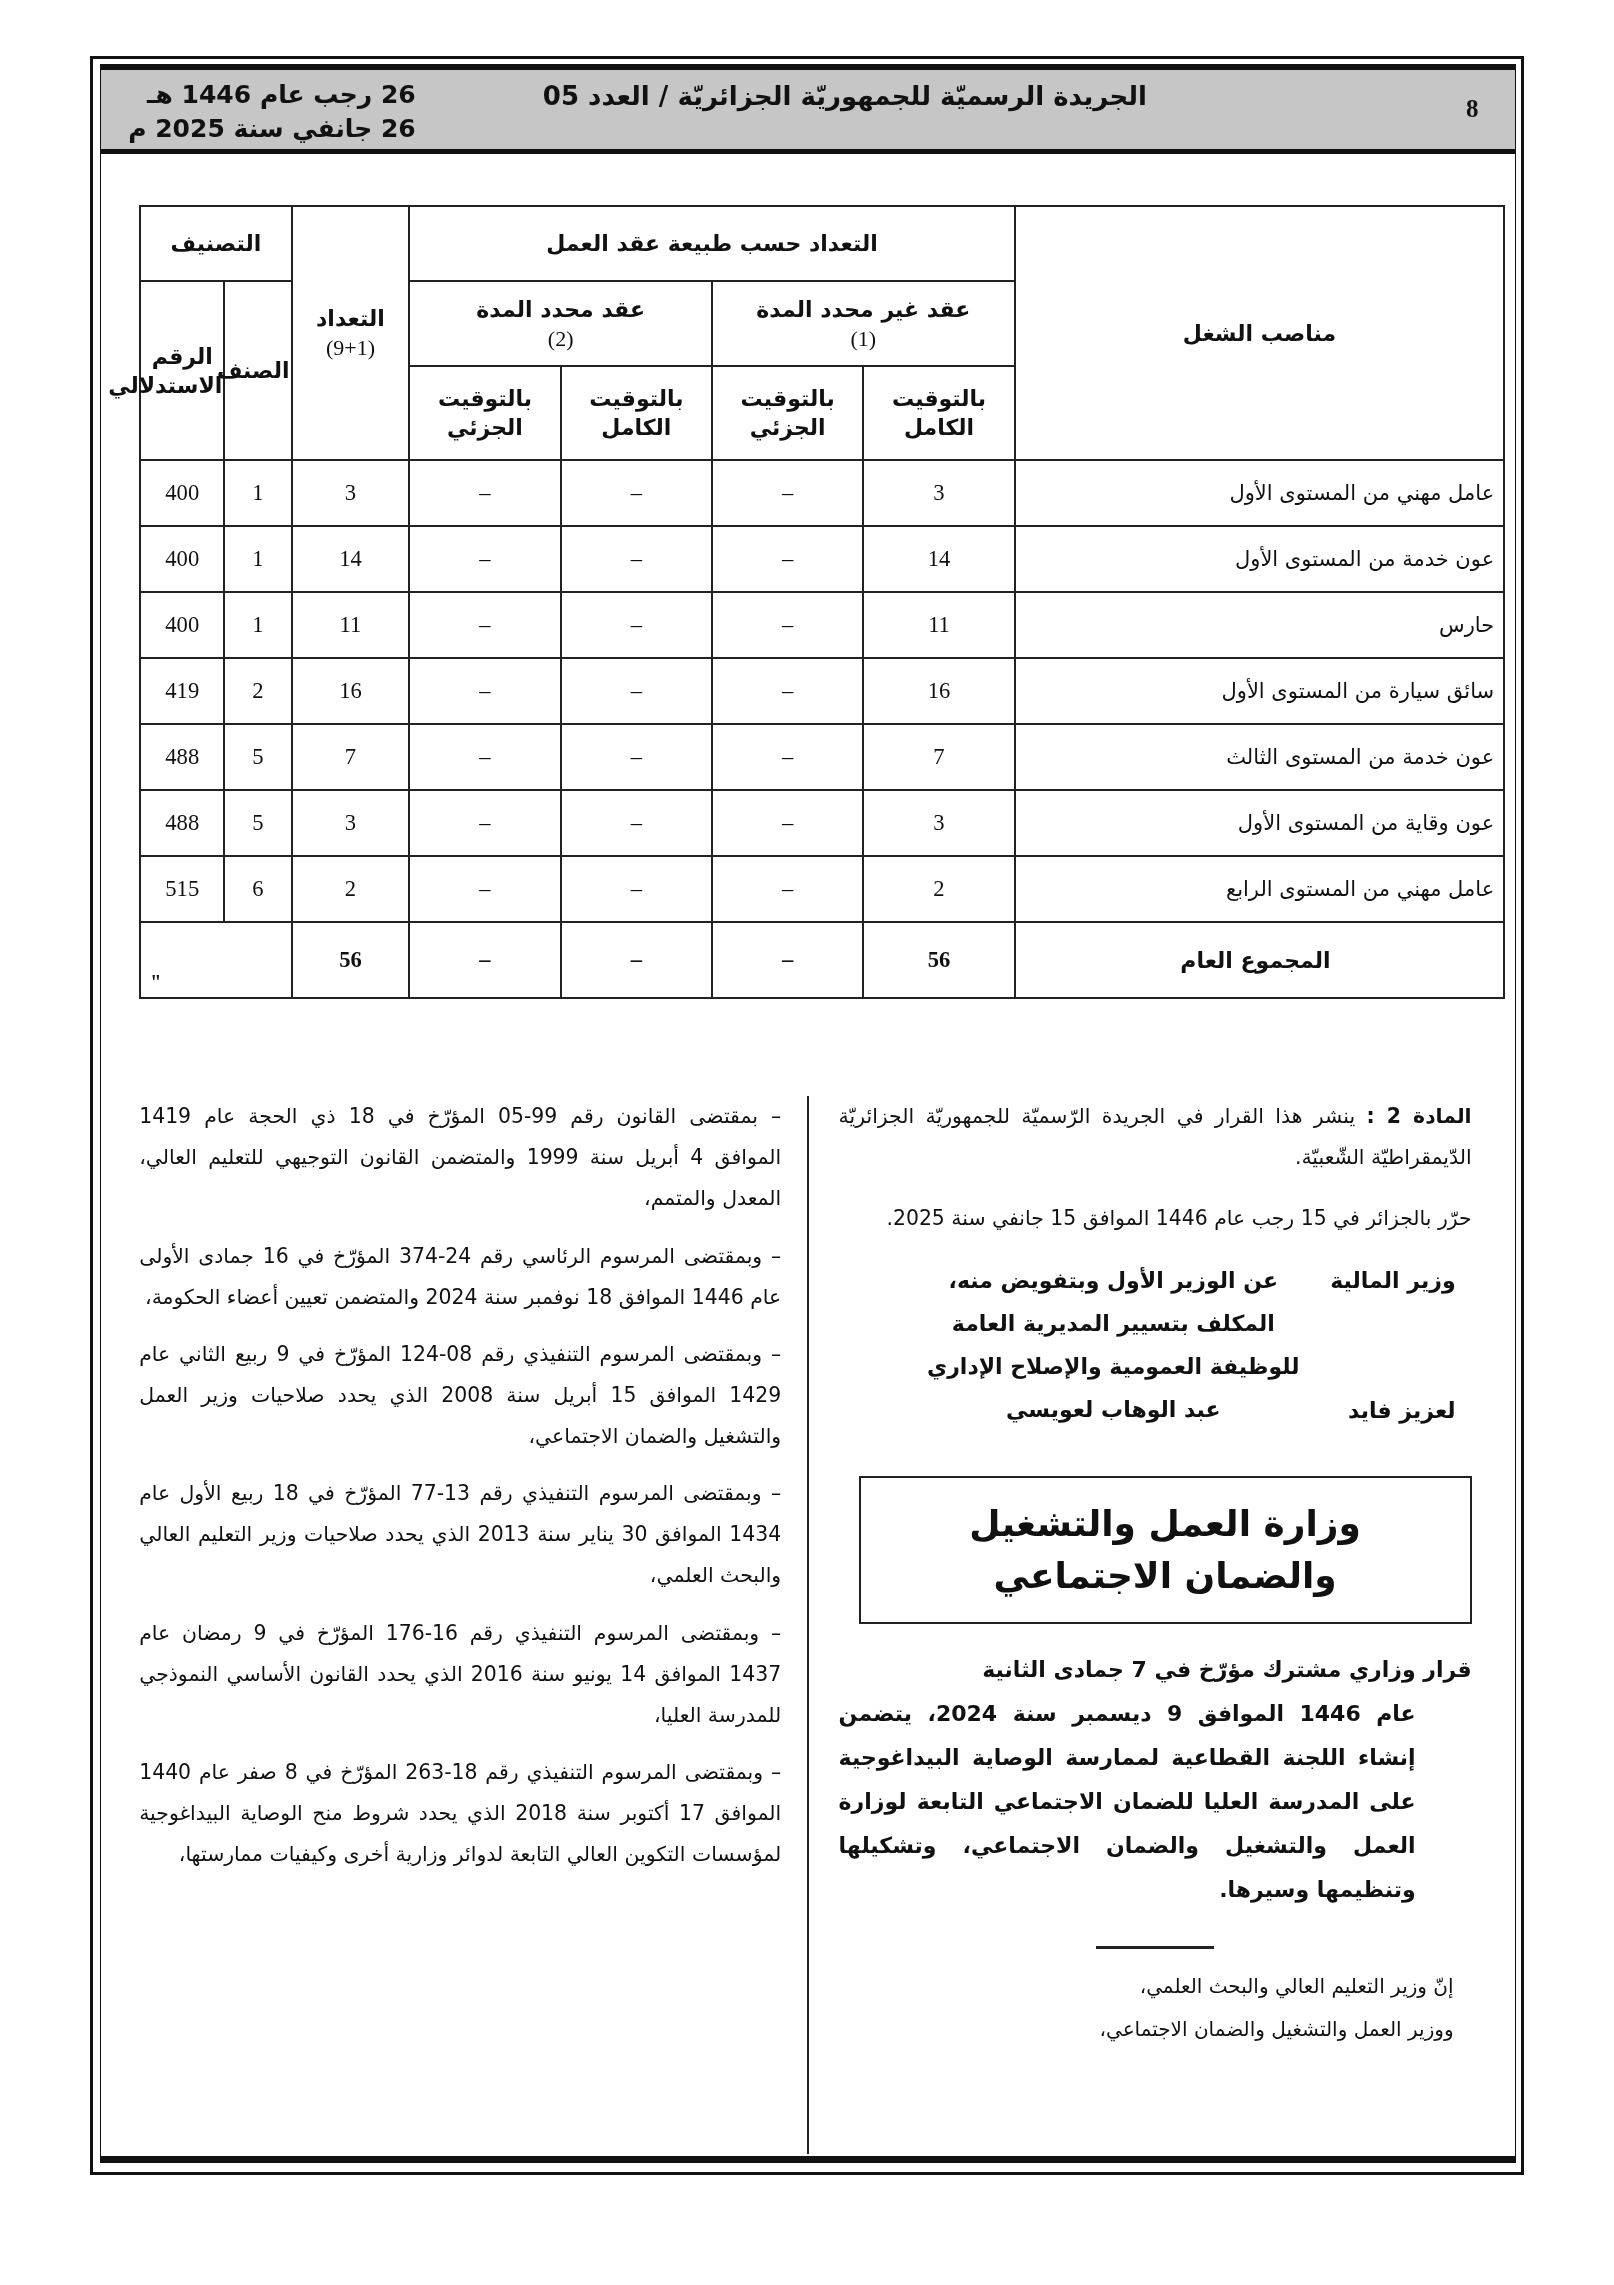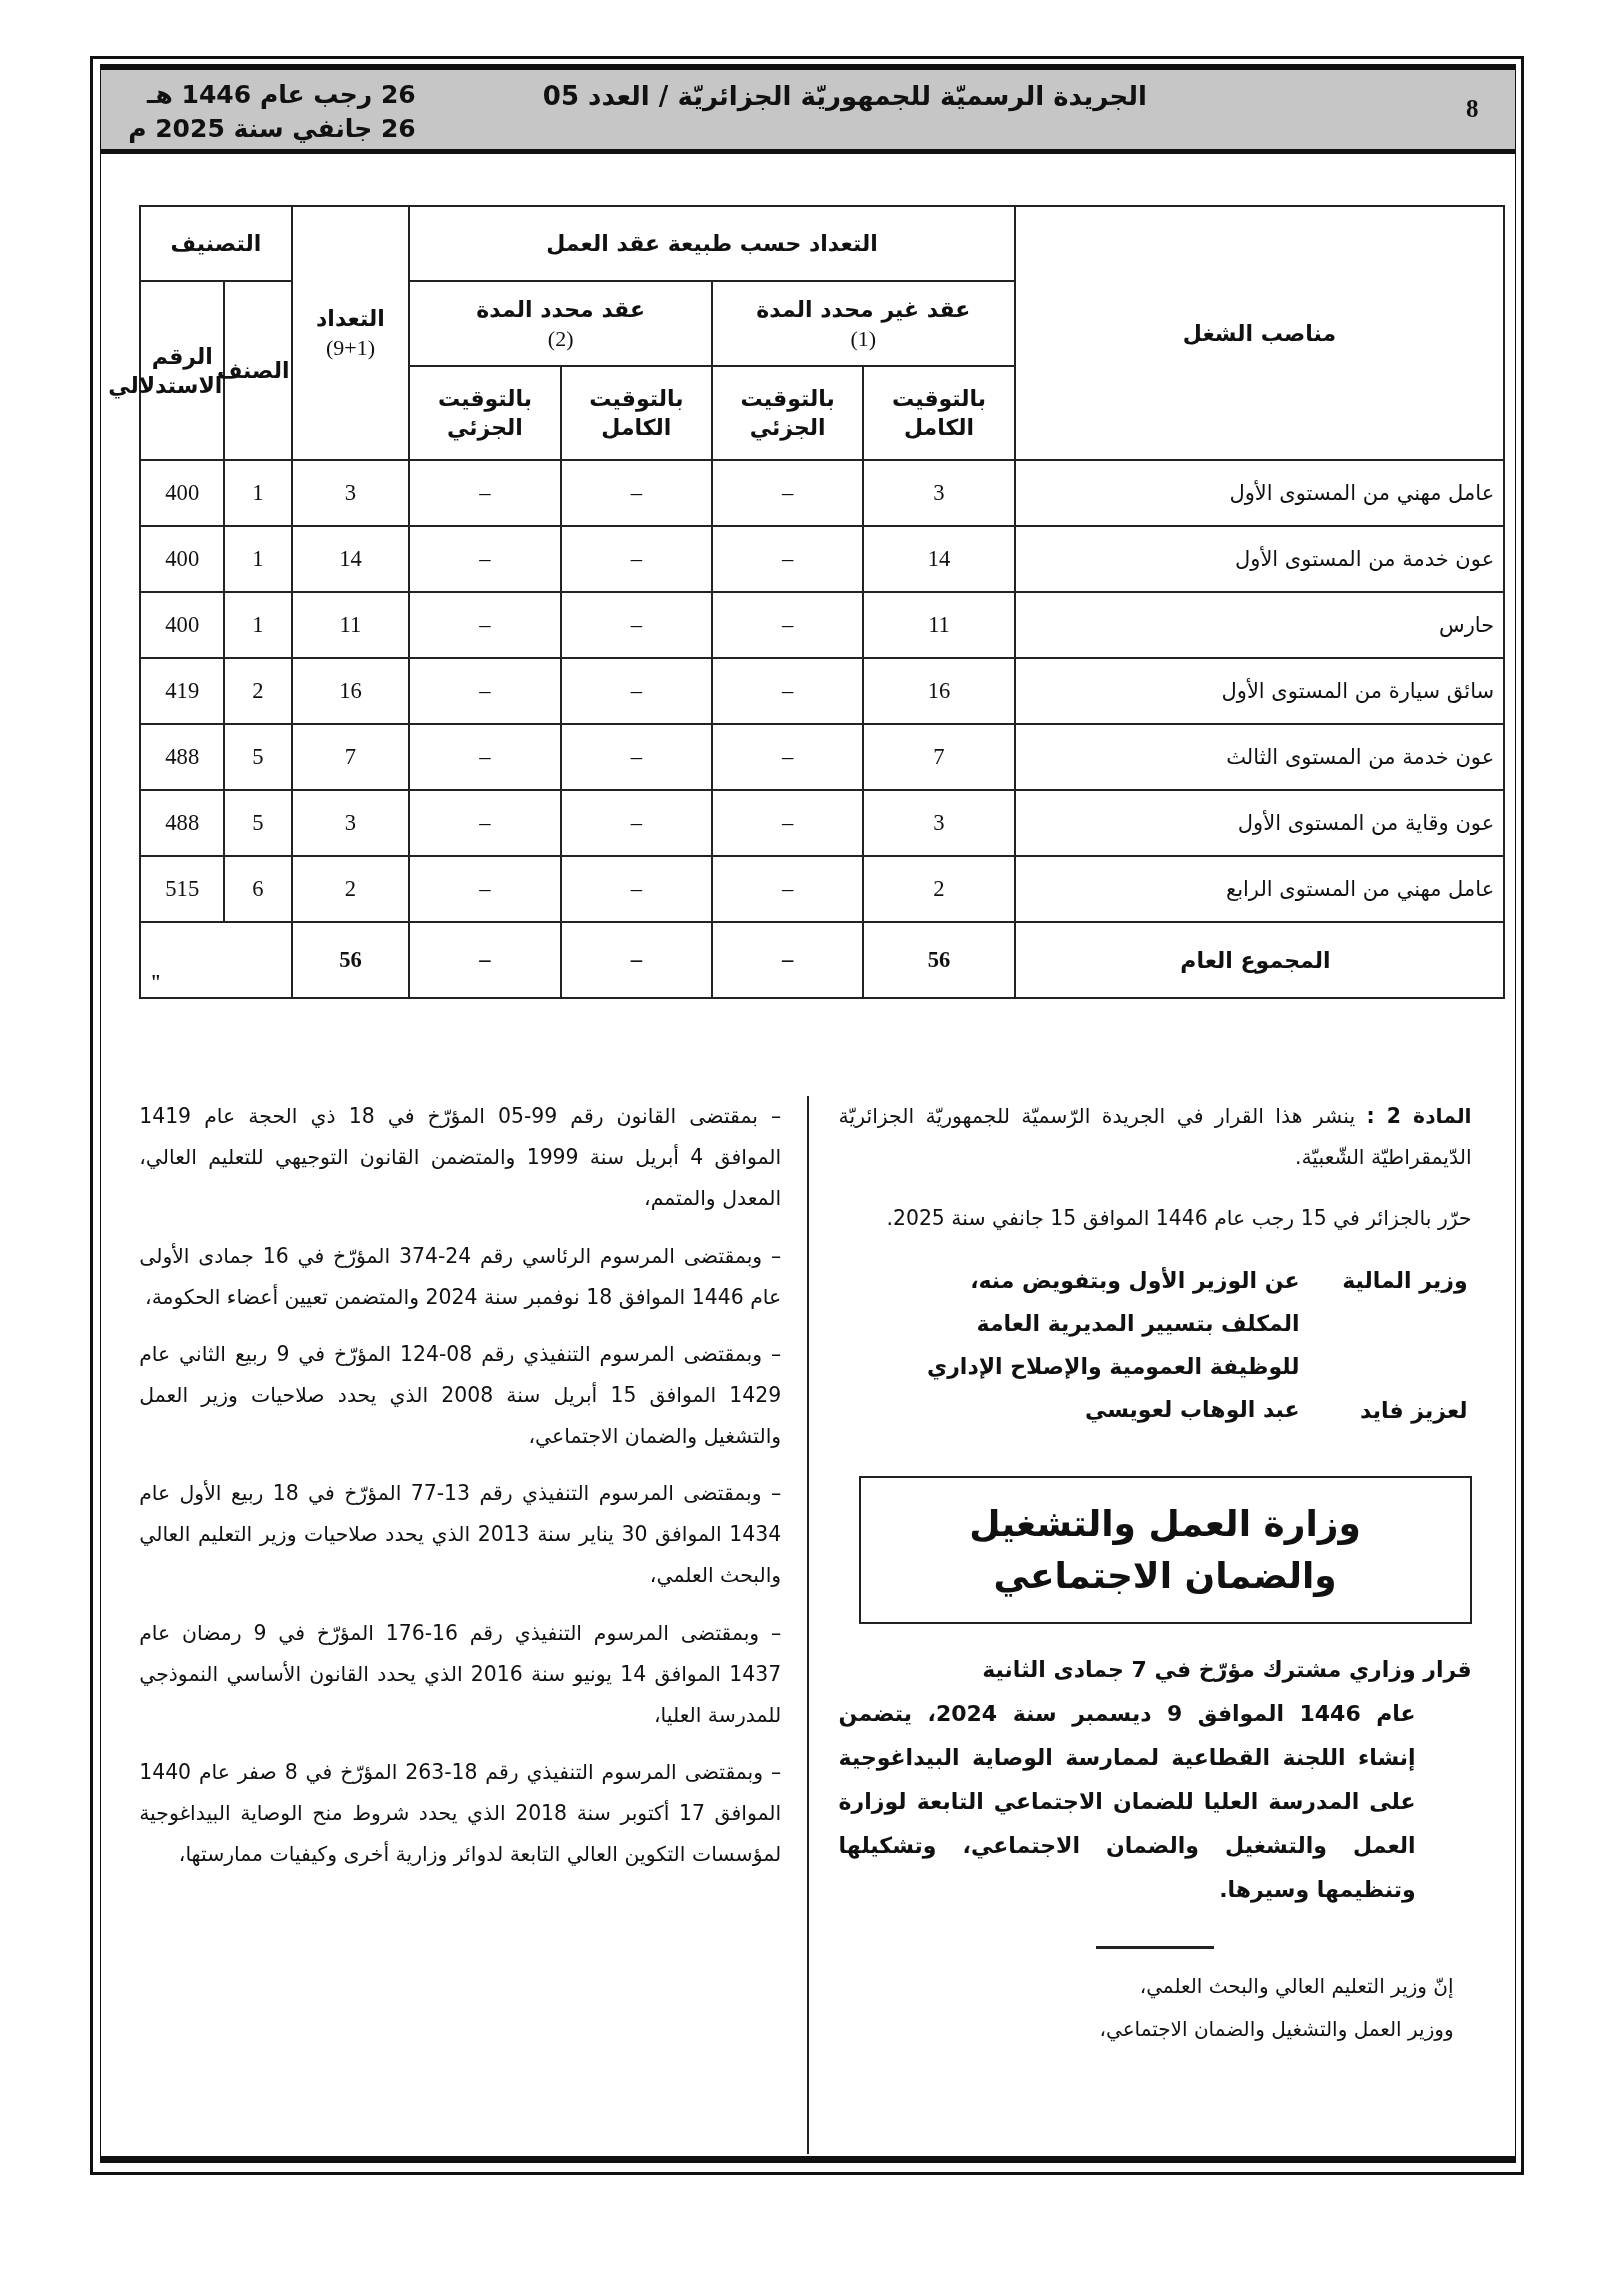--- a/index.html
+++ b/index.html
@@ -21,22 +21,22 @@
   .quote-mark { position:absolute; left:9px; bottom:3.6px; font-size:20px; }
 
   .col { position:absolute; top:1031px; font-size:20.4px; line-height:41px; text-align:justify; }
   .col-right { right:43px; width:633px; }
   .col-left { left:38px; width:642px; }
   .divider { position:absolute; left:706px; top:1031px; width:1.8px; height:1058px; background:#222; }
   .para { margin:0 0 16.3px 0; }
   .para .lead { font-weight:bold; }
   .signed-date { margin-top:20px; }
   .sig-block { position:relative; height:208px; margin-top:20px; font-weight:bold; font-size:22px; line-height:43px; }
-  .sig-right { position:absolute; right:4px; top:0; text-align:right; }
-  .sig-center { position:absolute; right:172px; top:0; text-align:right; }
+  .sig-right { position:absolute; right:16px; top:0; text-align:right; }
+  .sig-center { position:absolute; right:172px; top:0; text-align:center; }
   .sig-right .name { position:absolute; right:0; top:130px; white-space:nowrap; }
   .ministry-box { border:2.7px solid #222; margin:9px 0 23.5px 20px; padding:20px 0; text-align:center; font-weight:bold; font-size:36px; line-height:52px; }
   .decree-title { font-weight:bold; font-size:22px; line-height:44px; text-align:justify; padding-right:0; }
   .decree-title .rest { padding-right:56px; display:block; }
   .short-rule { width:118px; height:2.7px; background:#222; margin:34px auto 16.3px auto; }
   .intro { font-size:20px; line-height:43px; padding-right:18px; }
 </style>
 </head>
 <body>
 

